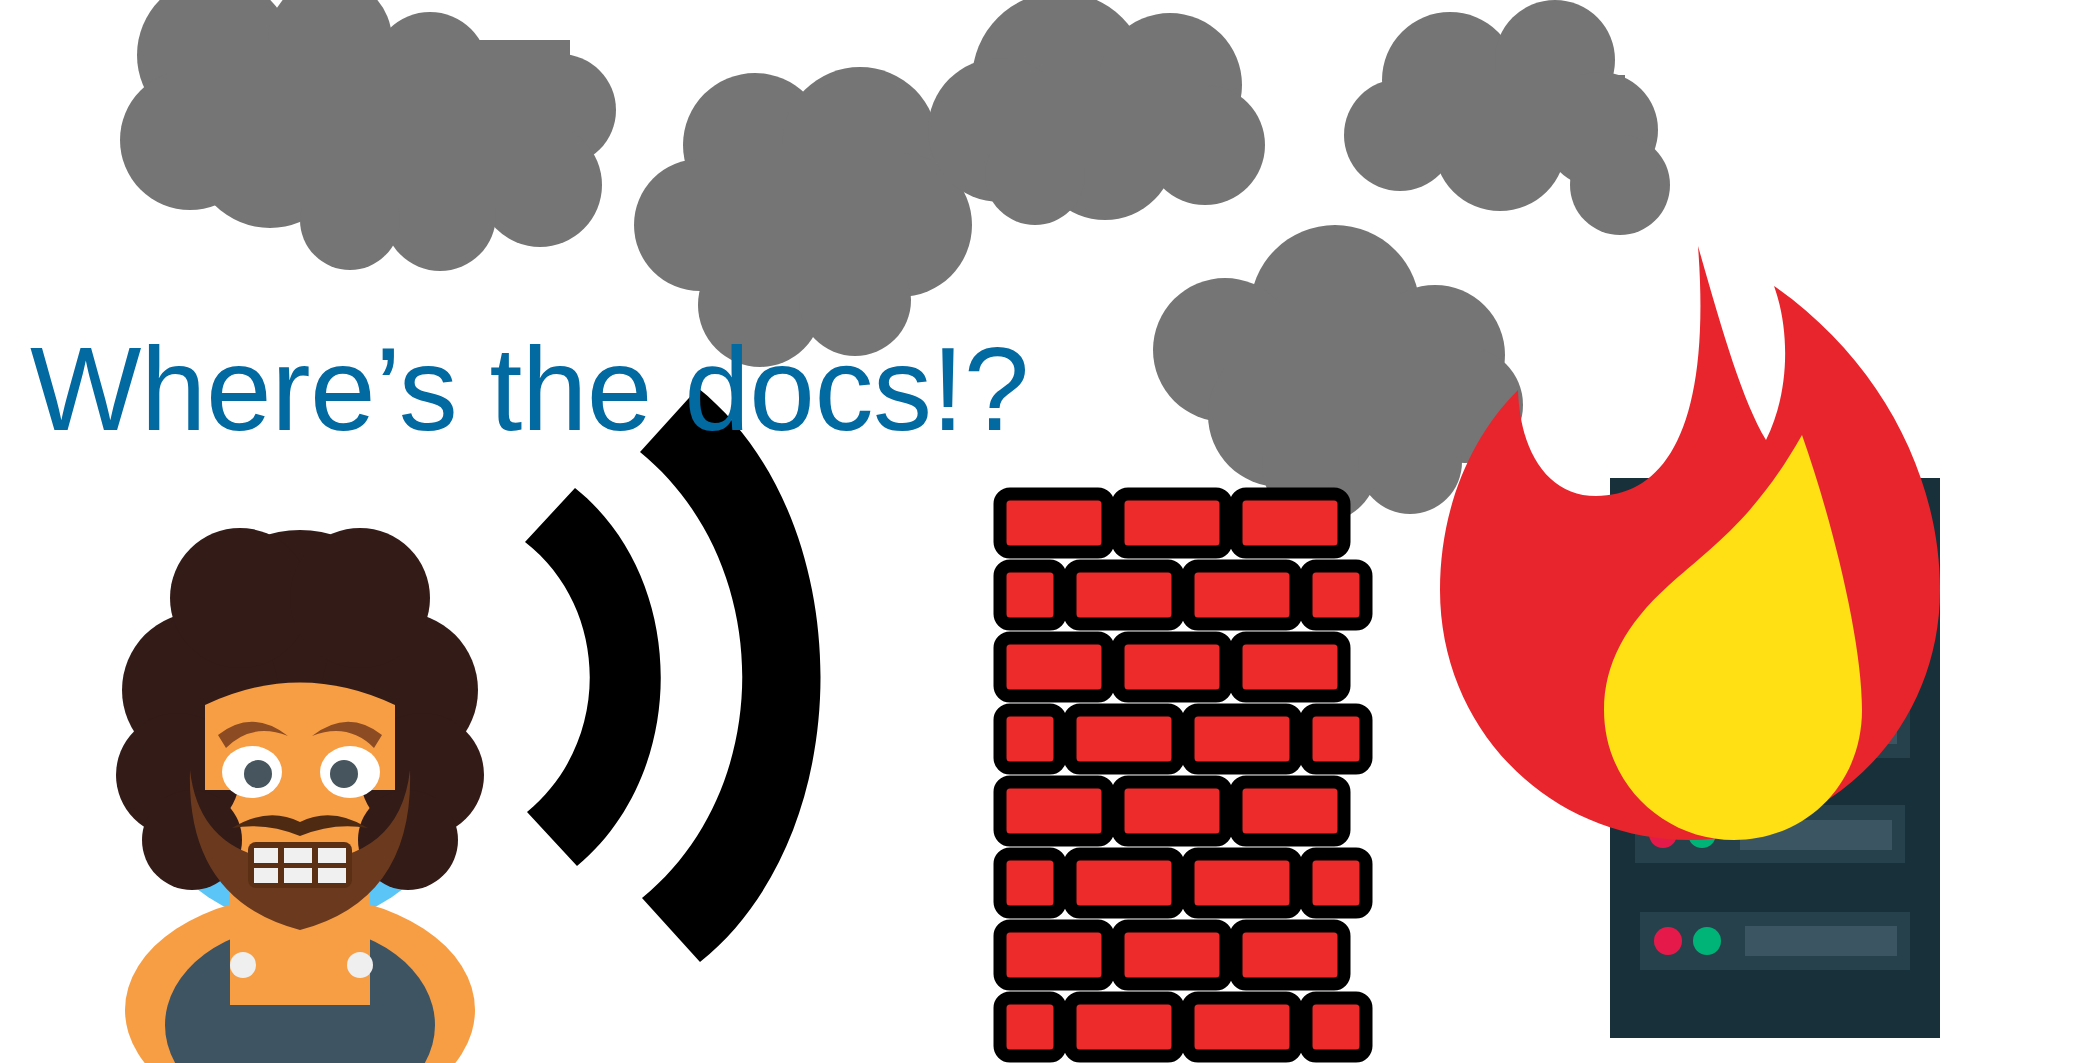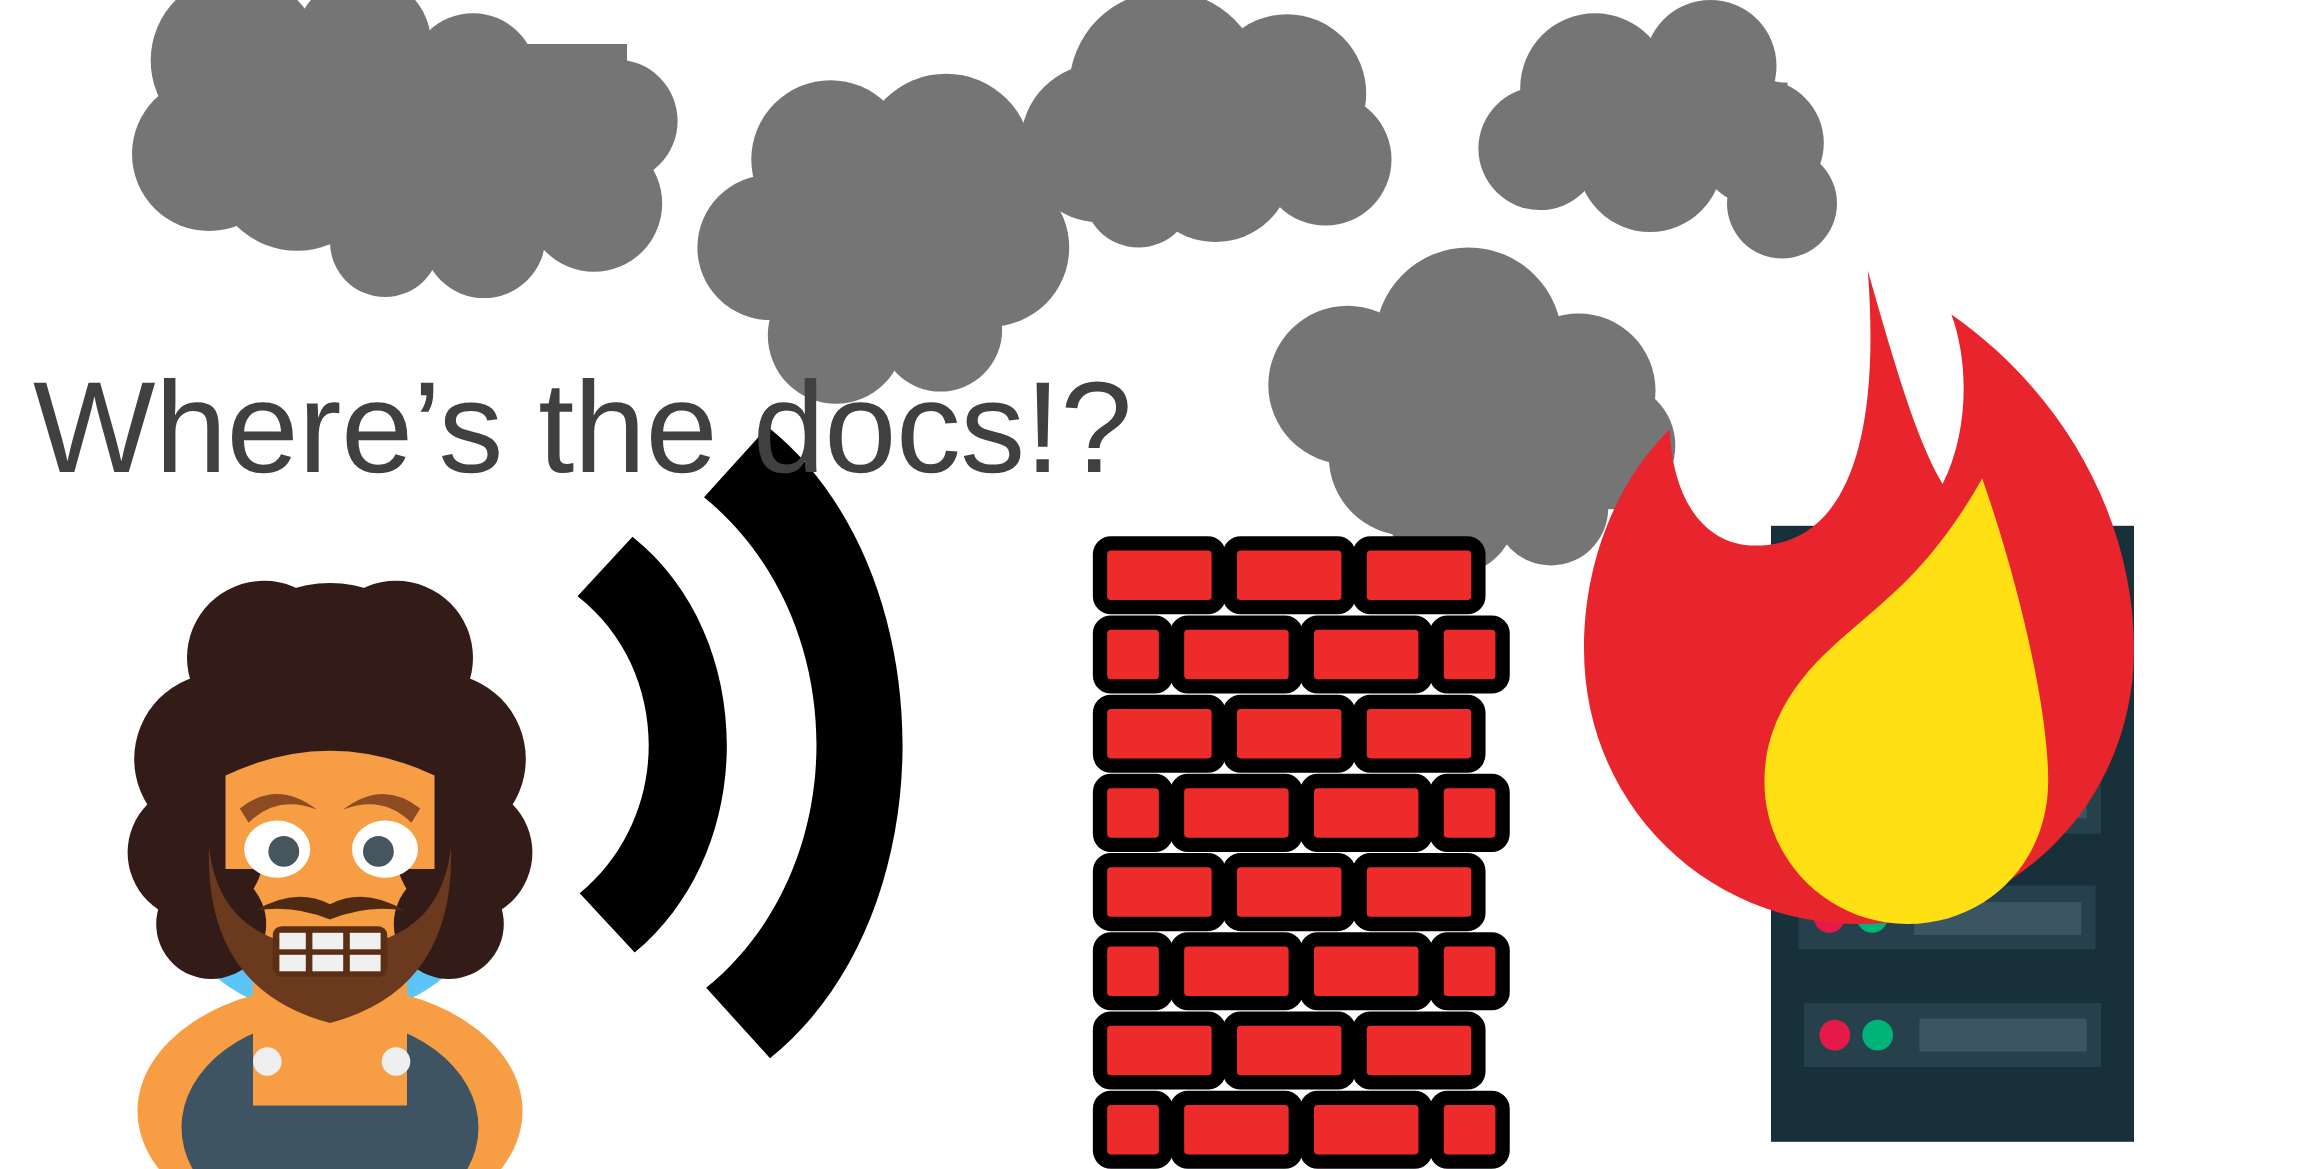--- a/index.html
+++ b/index.html
@@ -27,21 +27,21 @@
     display: block;
   }
   .headline {
     position: absolute;
     left: 30px;
     top: 330px;
     font-family: "Liberation Sans", sans-serif;
     font-size: 118px;
     line-height: 1.0;
     font-weight: 400;
-    color: #404040;
+    color: #0369a1;
     white-space: nowrap;
     letter-spacing: -0.5px;
   }
 </style>
 </head>
 <body>
 
 <div id="scene">
 
   <svg id="scene-svg" viewBox="0 0 2089 1063" xmlns="http://www.w3.org/2000/svg">

